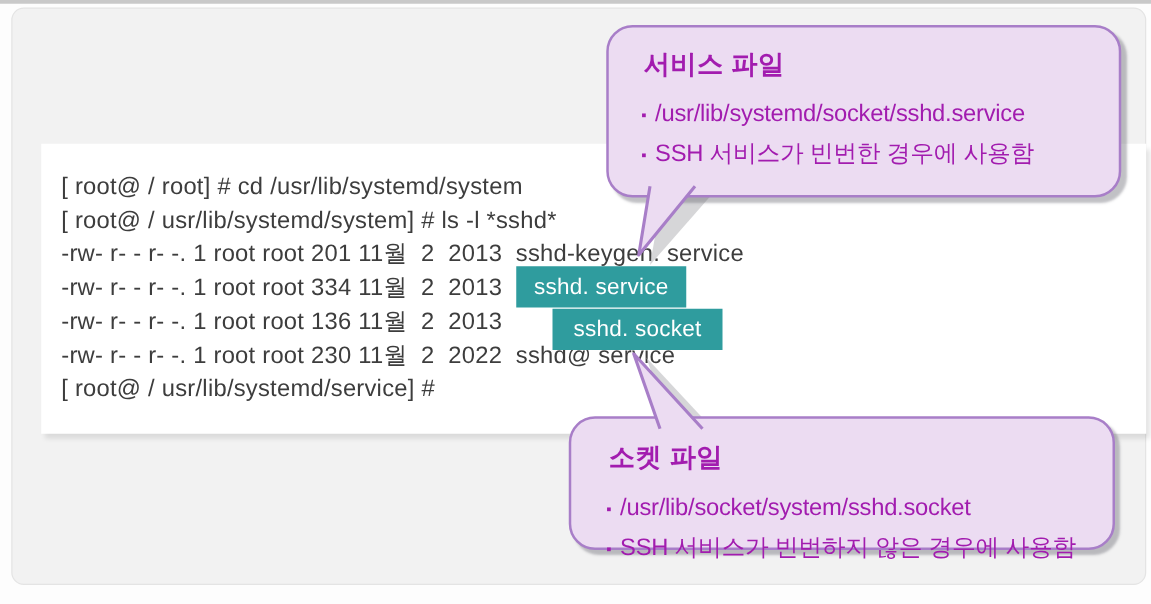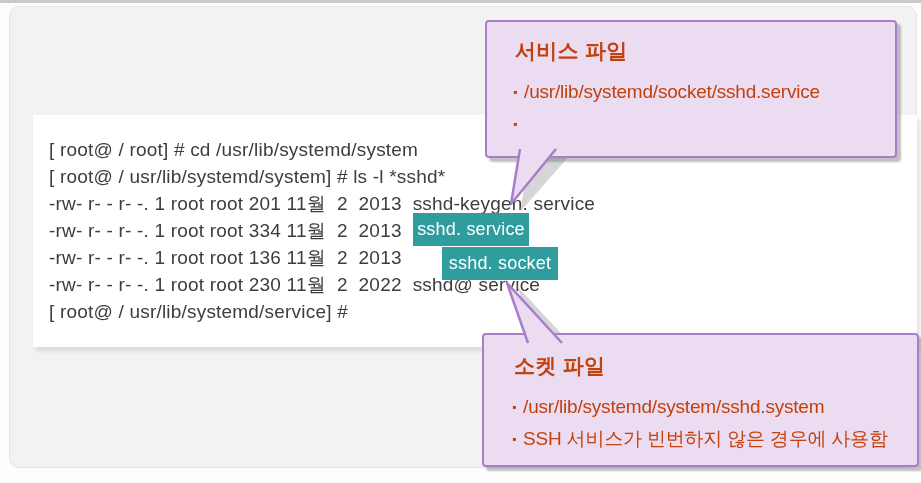--- a/index.html
+++ b/index.html
@@ -15,34 +15,34 @@
   }
   #terminal{
     position:absolute;left:33px;top:115px;width:884px;height:232px;
     background:var(--terminal-bg,#ffffff);
     box-shadow:3px 4px 4px rgba(0,0,0,0.10);
     z-index:2;
   }
   #terminal-text{position:absolute;left:16px;top:21px;color:var(--terminal-text,#3d3d3d);}
   .tline{height:27px;line-height:27px;font-size:19px;letter-spacing:0.2px;white-space:pre;}
   .hl-box{
-    position:absolute;width:116px;height:33px;background:var(--highlight-teal,#2f9c9e);
+    position:absolute;width:136px;height:33px;background:var(--highlight-teal,#2f9c9e);
     color:var(--highlight-text,#ffffff);font-size:18px;letter-spacing:0.2px;
     display:flex;align-items:center;justify-content:center;white-space:pre;z-index:4;
   }
   #hl-service{left:413px;top:213px;}
   #hl-socket{left:413px;top:247px;margin-left:29px;}
   .bubble{
     position:absolute;background:var(--bubble-fill,#ecdcf2);
-    border:2.5px solid var(--bubble-border,#a87ec8);border-radius:4px;
+    border:2.5px solid var(--bubble-border,#a87ec8);border-radius:21px;
     box-shadow:4px 4px 2px rgba(100,100,110,0.40);
-    box-sizing:border-box;z-index:6;color:#c2410c;
+    box-sizing:border-box;z-index:6;color:#a21caf;
   }
   #bubble-service{left:485px;top:20px;width:412px;height:138px;padding:15px 18px 10px 26px;}
-  #bubble-socket{left:482px;top:333px;width:437px;height:134px;padding:17px 16px 10px 28px;}
+  #bubble-socket{left:455px;top:333px;width:437px;height:107px;padding:17px 16px 10px 28px;}
   .bubble-title{font-size:21px;font-weight:bold;letter-spacing:0.3px;margin:0 0 11px 2px;white-space:nowrap;}
   .bubble-item{display:flex;align-items:center;font-size:19px;line-height:32px;letter-spacing:-0.2px;white-space:nowrap;}
   .bullet{font-size:12px;margin-right:7px;flex:0 0 auto;}
   svg.layer{position:absolute;left:0;top:0;width:921px;height:483px;pointer-events:none;}
   #tail-shadows{z-index:5;}
   #tails{z-index:7;}
 </style>
 </head>
 <body>
 
@@ -83,31 +83,32 @@
     <div class="bubble-title">서비스 파일</div>
     <div>
 
         <div class="bubble-item">
           <span class="bullet">▪</span>
           <span>/usr/lib/systemd/socket/sshd.service</span>
         </div>
 
         <div class="bubble-item">
           <span class="bullet">▪</span>
+          <span>SSH 서비스가 빈번한 경우에 사용함</span>
         </div>
       </div>
   </div>
 
   <div class="bubble" id="bubble-socket">
     <div class="bubble-title">소켓 파일</div>
     <div>
 
         <div class="bubble-item">
           <span class="bullet">▪</span>
-          <span>/usr/lib/systemd/system/sshd.system</span>
+          <span>/usr/lib/socket/system/sshd.socket</span>
         </div>
 
         <div class="bubble-item">
           <span class="bullet">▪</span>
           <span>SSH 서비스가 빈번하지 않은 경우에 사용함</span>
         </div>
       </div>
   </div>
 
   <svg class="layer" id="tails">

